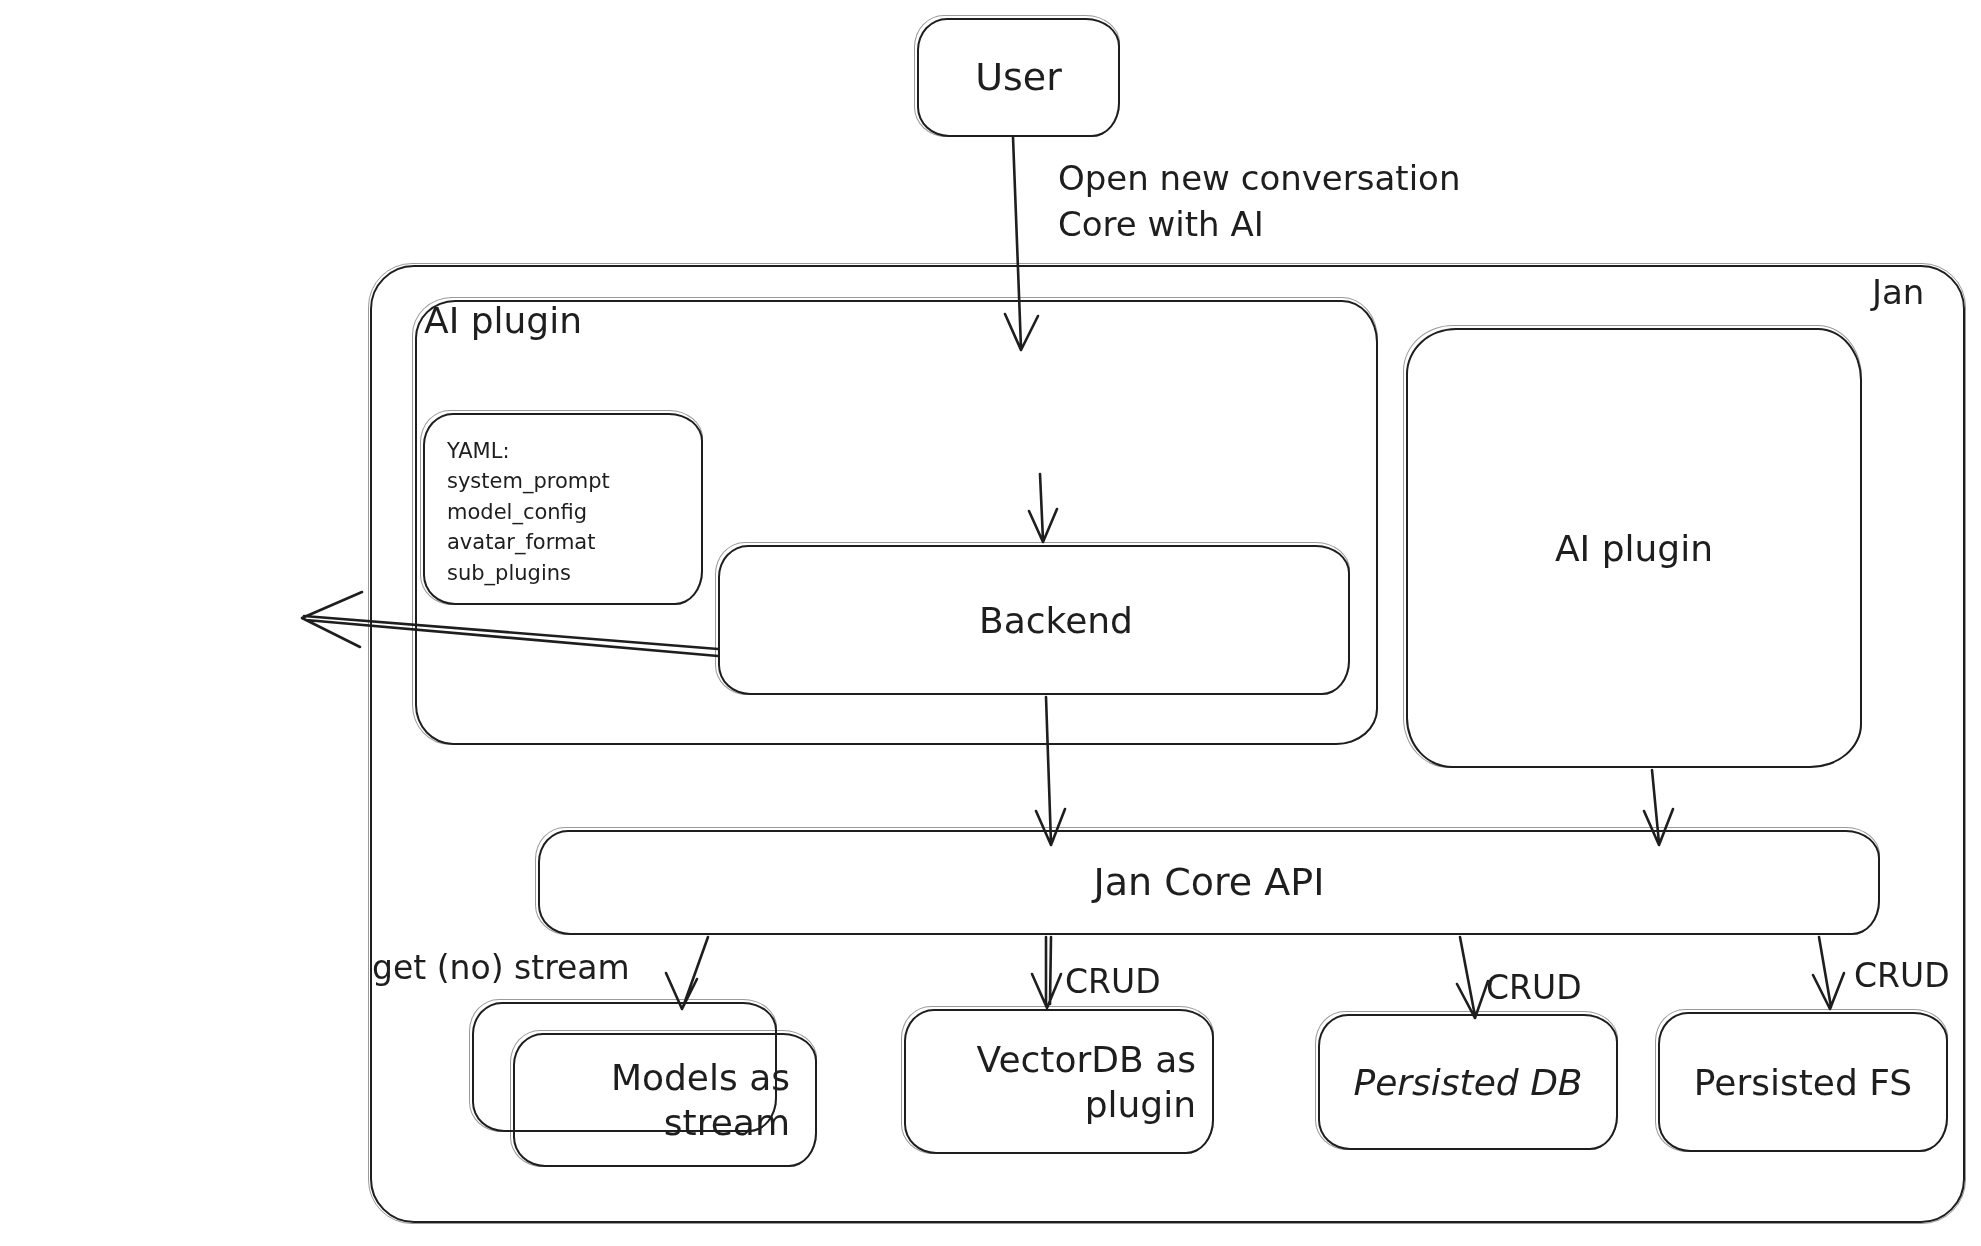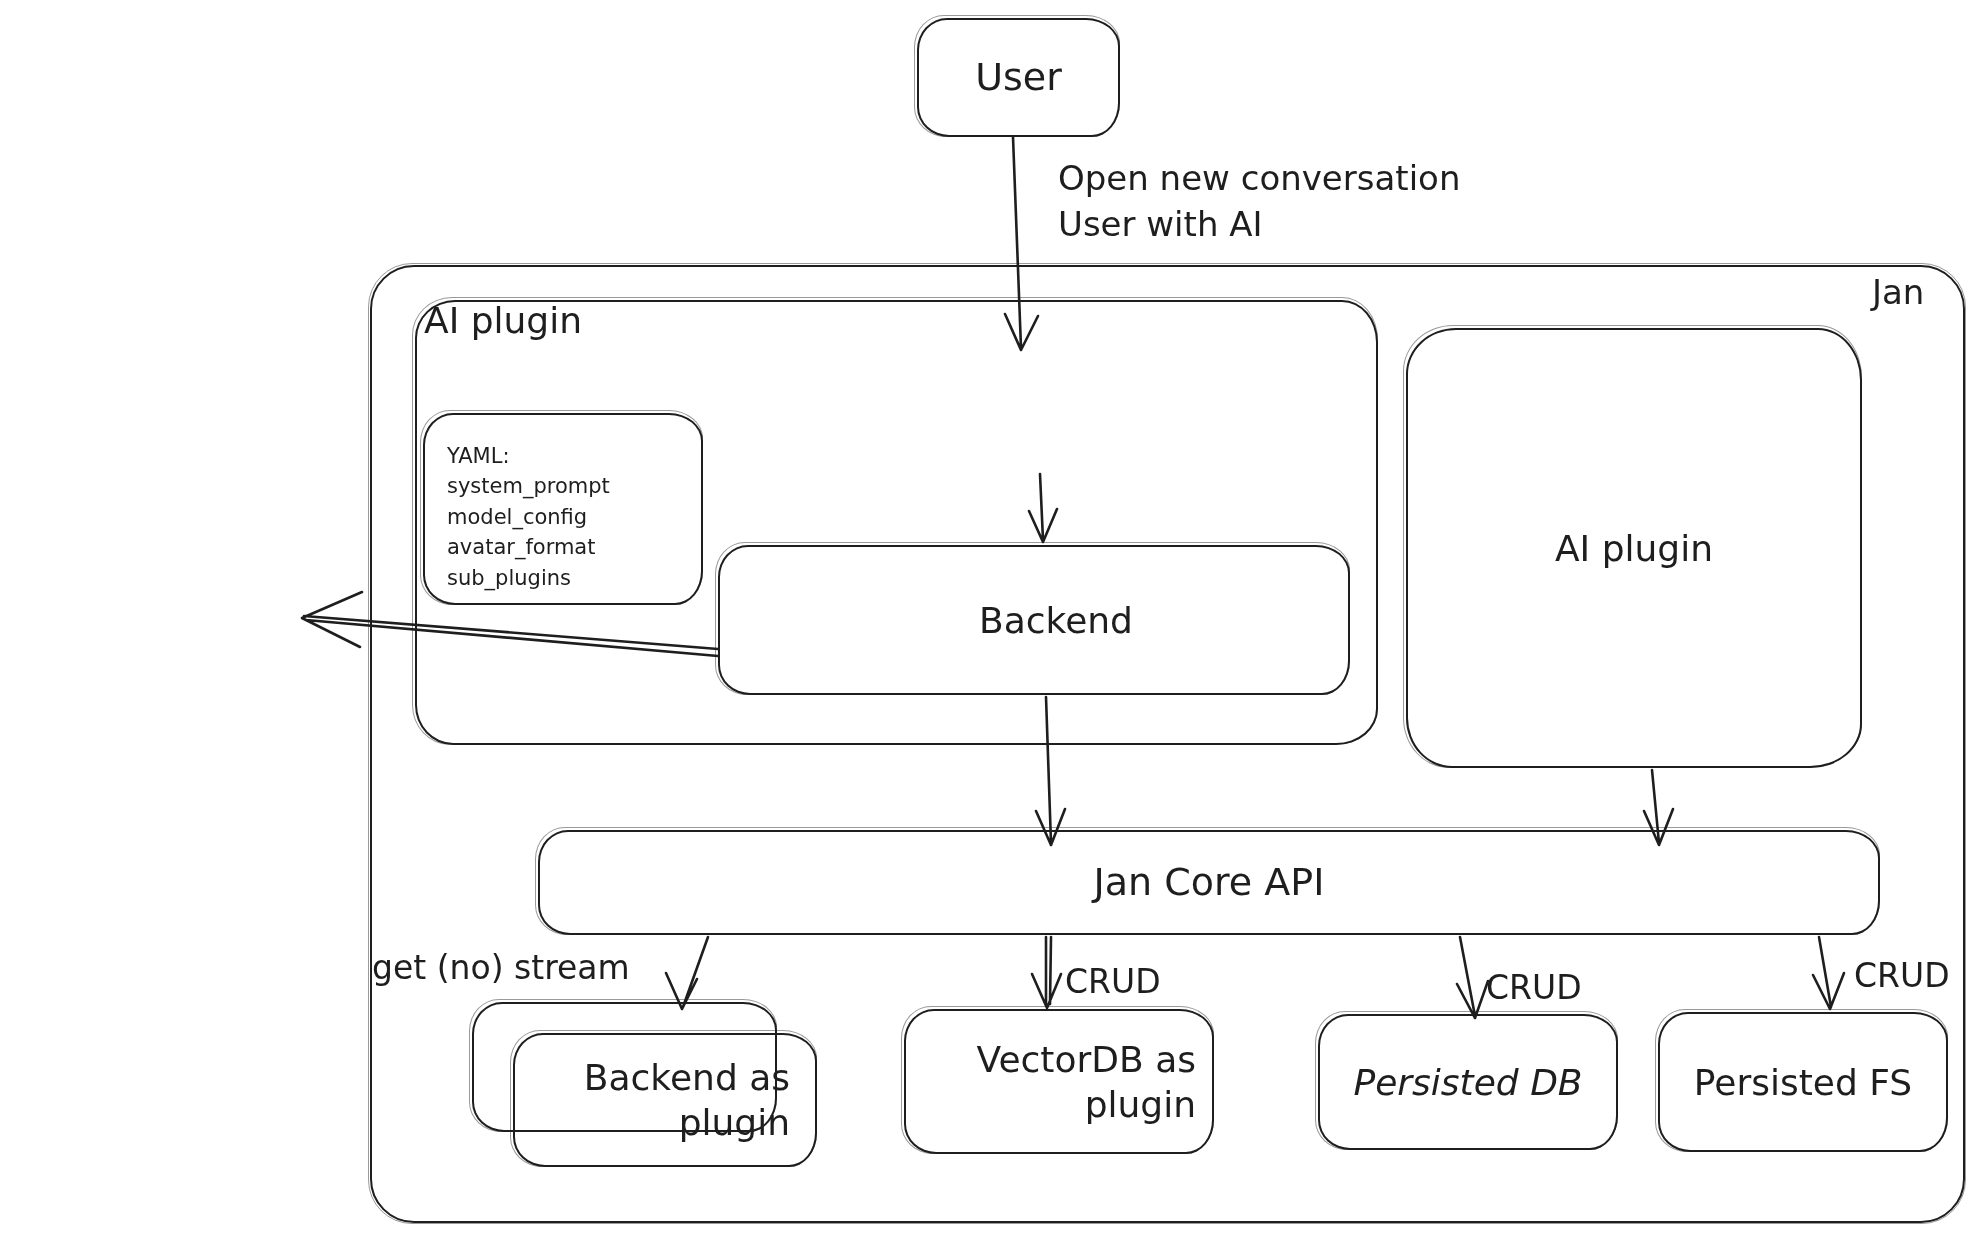--- a/index.html
+++ b/index.html
@@ -24,21 +24,21 @@
 
   .node-label { font-size:36px; }
   .edge-label { position:absolute; font-size:33px; white-space:nowrap; }
 
   .user        { left:917px;  top:18px;   width:203px;  height:119px; font-size:38px; }
   .jan-outer   { left:370px;  top:265px;  width:1595px; height:958px; border-radius:44px; }
   .jan-outer::after { inset:-4px -3px -3px -4px; }
   .ai-left     { left:415px;  top:300px;  width:963px;  height:445px; border-radius:40px 36px 42px 38px / 38px 42px 36px 40px; }
   .renderer    { left:720px;  top:340px;  width:628px;  height:132px; }
   .yaml        { left:423px;  top:413px;  width:280px;  height:192px;
-                 align-items:flex-start; justify-content:flex-end;
+                 align-items:flex-start; justify-content:center;
                  text-align:left; padding:16px 10px 10px 22px;
                  font-size:21px; line-height:1.45; flex-direction:column; }
   .backend     { left:718px;  top:545px;  width:632px;  height:150px;padding-left:44px; }
   .ai-right    { left:1406px; top:328px;  width:456px;  height:440px; border-radius:50px 44px 52px 46px / 46px 52px 44px 50px; }
   .doc         { left:20px;   top:545px;  width:263px;  height:142px; }
   .jancore     { left:538px;  top:830px;  width:1342px; height:105px; font-size:38px; }
   .models-back { left:472px;  top:1002px; width:305px;  height:130px; }
   .models-front{ left:513px;  top:1033px; width:304px;  height:134px; background:transparent; }
   .vectordb    { left:904px;  top:1009px; width:310px;  height:145px;padding-left:24px; }
   .pdb         { left:1318px; top:1014px; width:300px;  height:136px;font-style:italic; }
@@ -90,41 +90,41 @@
     <span>AI plugin</span>
   </div>
 
 
   <div class="box jancore">
     <span>Jan Core API</span>
   </div>
 
   <div class="box models-back"></div>
   <div class="box models-front node-label wrap2">
-    <span>Backend as plugin</span>
+    <span>Models as stream</span>
   </div>
 
   <div class="box vectordb node-label wrap2">
     <span>VectorDB as plugin</span>
   </div>
 
   <div class="box pdb node-label">
     <span>Persisted DB</span>
   </div>
 
   <div class="box pfs node-label">
     <span>Persisted FS</span>
   </div>
 
   <div class="corner-label lbl-ai-left">AI plugin</div>
   <div class="corner-label lbl-jan">Jan</div>
 
   <div class="edge-label lbl-user-flow">
     <div>Open new conversation</div>
-    <div>User with AI</div>
+    <div>Core with AI</div>
   </div>
 
   <div class="edge-label lbl-get-stream">get (no) stream</div>
   <div class="edge-label lbl-crud-1">CRUD</div>
   <div class="edge-label lbl-crud-2">CRUD</div>
   <div class="edge-label lbl-crud-3">CRUD</div>
 
   <svg class="edges" viewBox="0 0 1981 1246">
     <path d="M1013,137 L1021,348 M1005,314 L1021,350 M1038,316 L1021,350"></path>
     <path d="M1040,474 L1043,540 M1029,511 L1043,542 M1057,509 L1043,542"></path>

